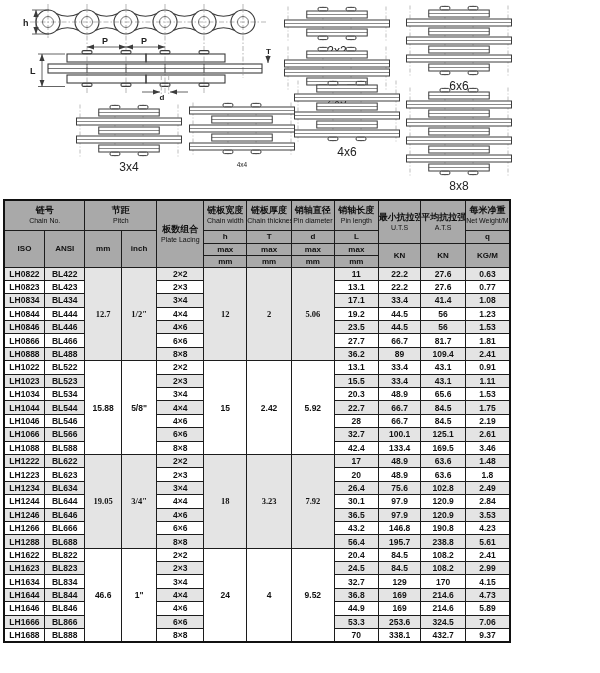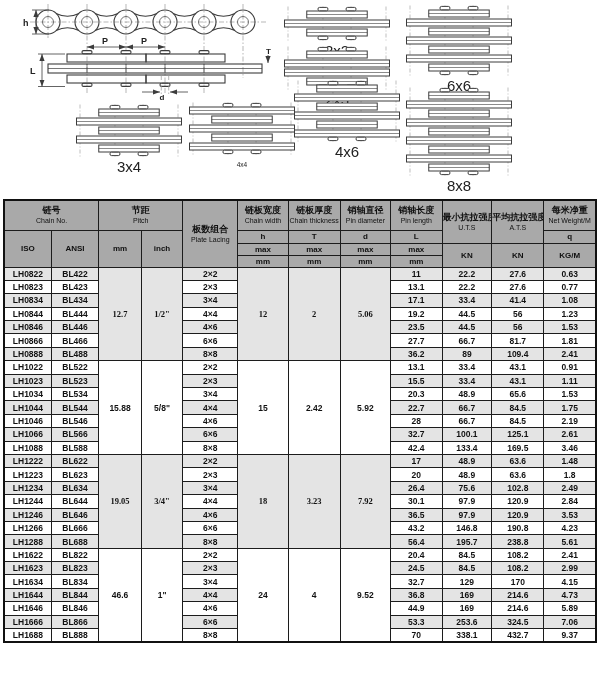--- a/index.html
+++ b/index.html
@@ -16,25 +16,25 @@
   .thin   { fill:none; stroke:#3c3c3c; stroke-width:0.7; }
   .cl     { stroke:#9a9a9a; stroke-width:0.7; stroke-dasharray:5 2 1.5 2; fill:none; }
   .dim    { stroke:#3c3c3c; stroke-width:0.8; fill:none; }
   .dimtxt { font:bold 9px "Liberation Sans", sans-serif; fill:#222; }
   .dimtxt.sm { font-size:8px; }
   
   .lacing { position:absolute; text-align:center; }
   .lz-bar  { fill:#ffffff; stroke:#3c3c3c; stroke-width:1; }
   .lz-mid  { stroke:#3c3c3c; stroke-width:0.6; }
   .lz-dash { stroke:#a5a5a5; stroke-width:0.7; stroke-dasharray:4 2 1 2; }
-  .lz-label { font-size:15px; color:#222; margin-top:1px; line-height:10px; }
+  .lz-label { font-size:12px; color:#222; margin-top:1px; line-height:10px; }
   .lz-label.small { font-size:6.5px; }
   
   .spec-table {
-    position:absolute; left:3px; top:199px; width:594px;
+    position:absolute; left:3px; top:199px; width:508px;
     border-collapse:collapse; table-layout:fixed;
     font-family:"Liberation Sans", sans-serif;
   }
   .spec-table th, .spec-table td {
     border:1px solid #1c1c1c; padding:0; text-align:center; vertical-align:middle;
     overflow:hidden; white-space:nowrap;
   }
   .spec-table { border:2px solid #111; }
   .spec-table thead th { background:#a9a9a9; color:#101010; }
   .h-row1 th { height:30px; }

